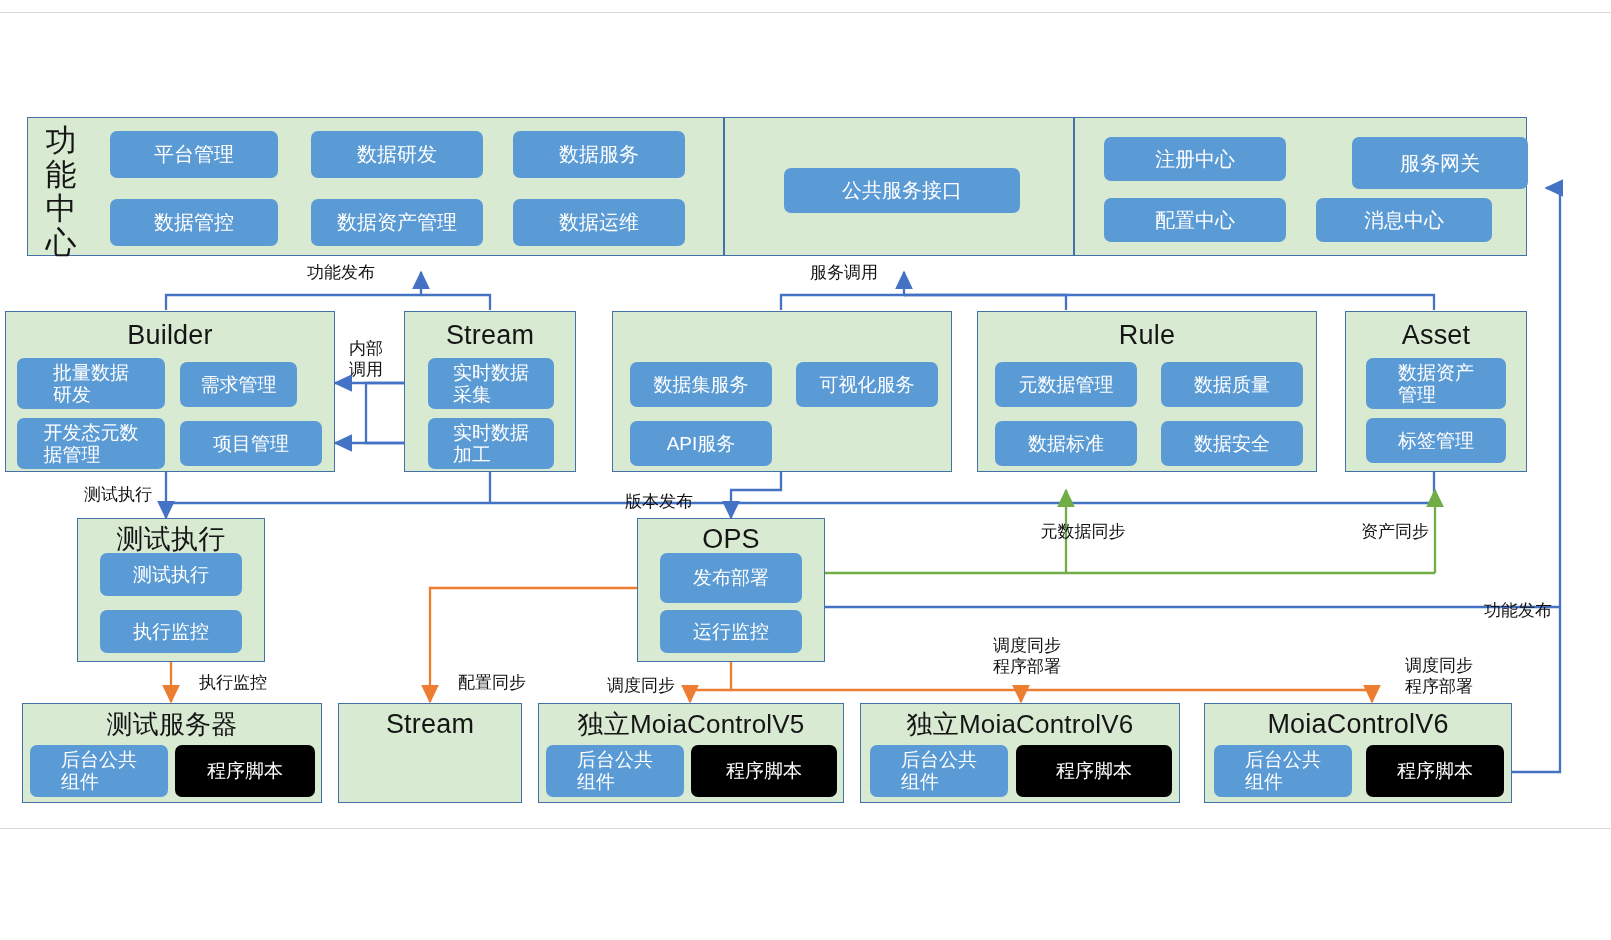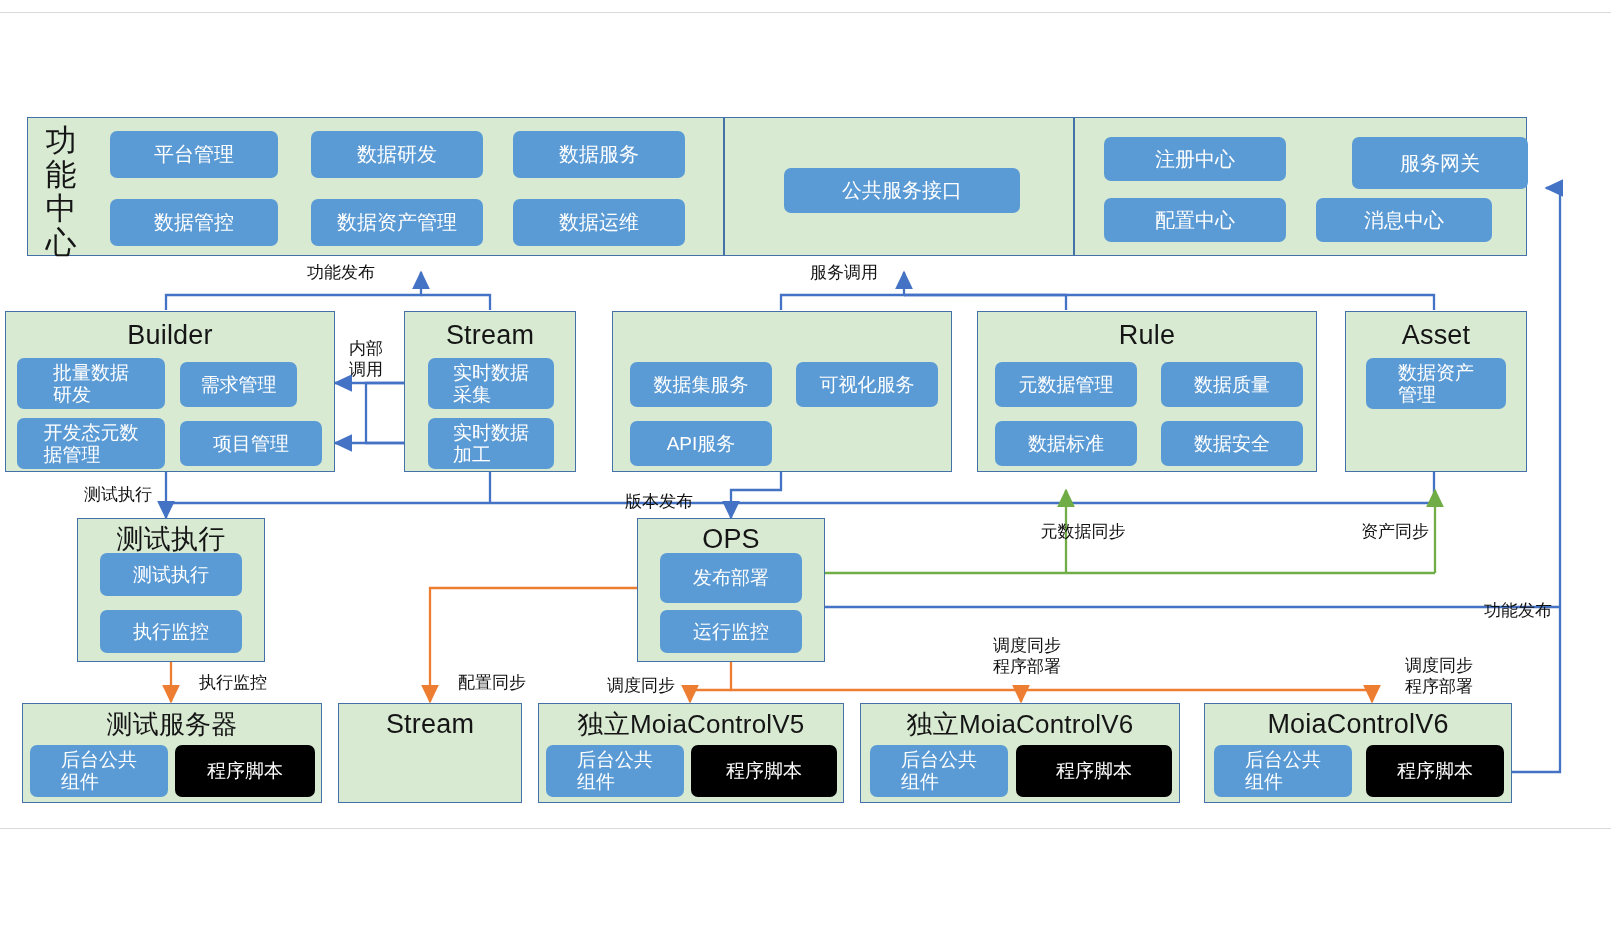--- a/index.html
+++ b/index.html
@@ -144,20 +144,21 @@
   <div class="panel-title" style="left:977px;top:320px;width:340px">Rule</div>
   <div class="chip sm" style="left:995px;top:362px;width:142px;height:45px">元数据管理</div>
   <div class="chip sm" style="left:1161px;top:362px;width:142px;height:45px">数据质量</div>
   <div class="chip sm" style="left:995px;top:421px;width:142px;height:45px">数据标准</div>
   <div class="chip sm" style="left:1161px;top:421px;width:142px;height:45px">数据安全</div>
 
   <div class="panel" style="left:1345px;top:311px;width:182px;height:161px"></div>
   <div class="panel-title" style="left:1345px;top:320px;width:182px">Asset</div>
   <div class="chip sm" style="left:1366px;top:358px;width:140px;height:51px;white-space:pre-line">数据资产
 管理</div>
+  <div class="chip sm" style="left:1366px;top:418px;width:140px;height:45px">标签管理</div>
 
   <div class="panel" style="left:77px;top:518px;width:188px;height:144px"></div>
   <div class="panel-title" style="left:77px;top:524px;width:188px">测试执行</div>
   <div class="chip sm" style="left:100px;top:553px;width:142px;height:43px">测试执行</div>
   <div class="chip sm" style="left:100px;top:610px;width:142px;height:43px">执行监控</div>
 
   <div class="panel" style="left:637px;top:518px;width:188px;height:144px"></div>
   <div class="panel-title" style="left:637px;top:524px;width:188px">OPS</div>
   <div class="chip sm" style="left:660px;top:553px;width:142px;height:50px">发布部署</div>
   <div class="chip sm" style="left:660px;top:610px;width:142px;height:43px">运行监控</div>

